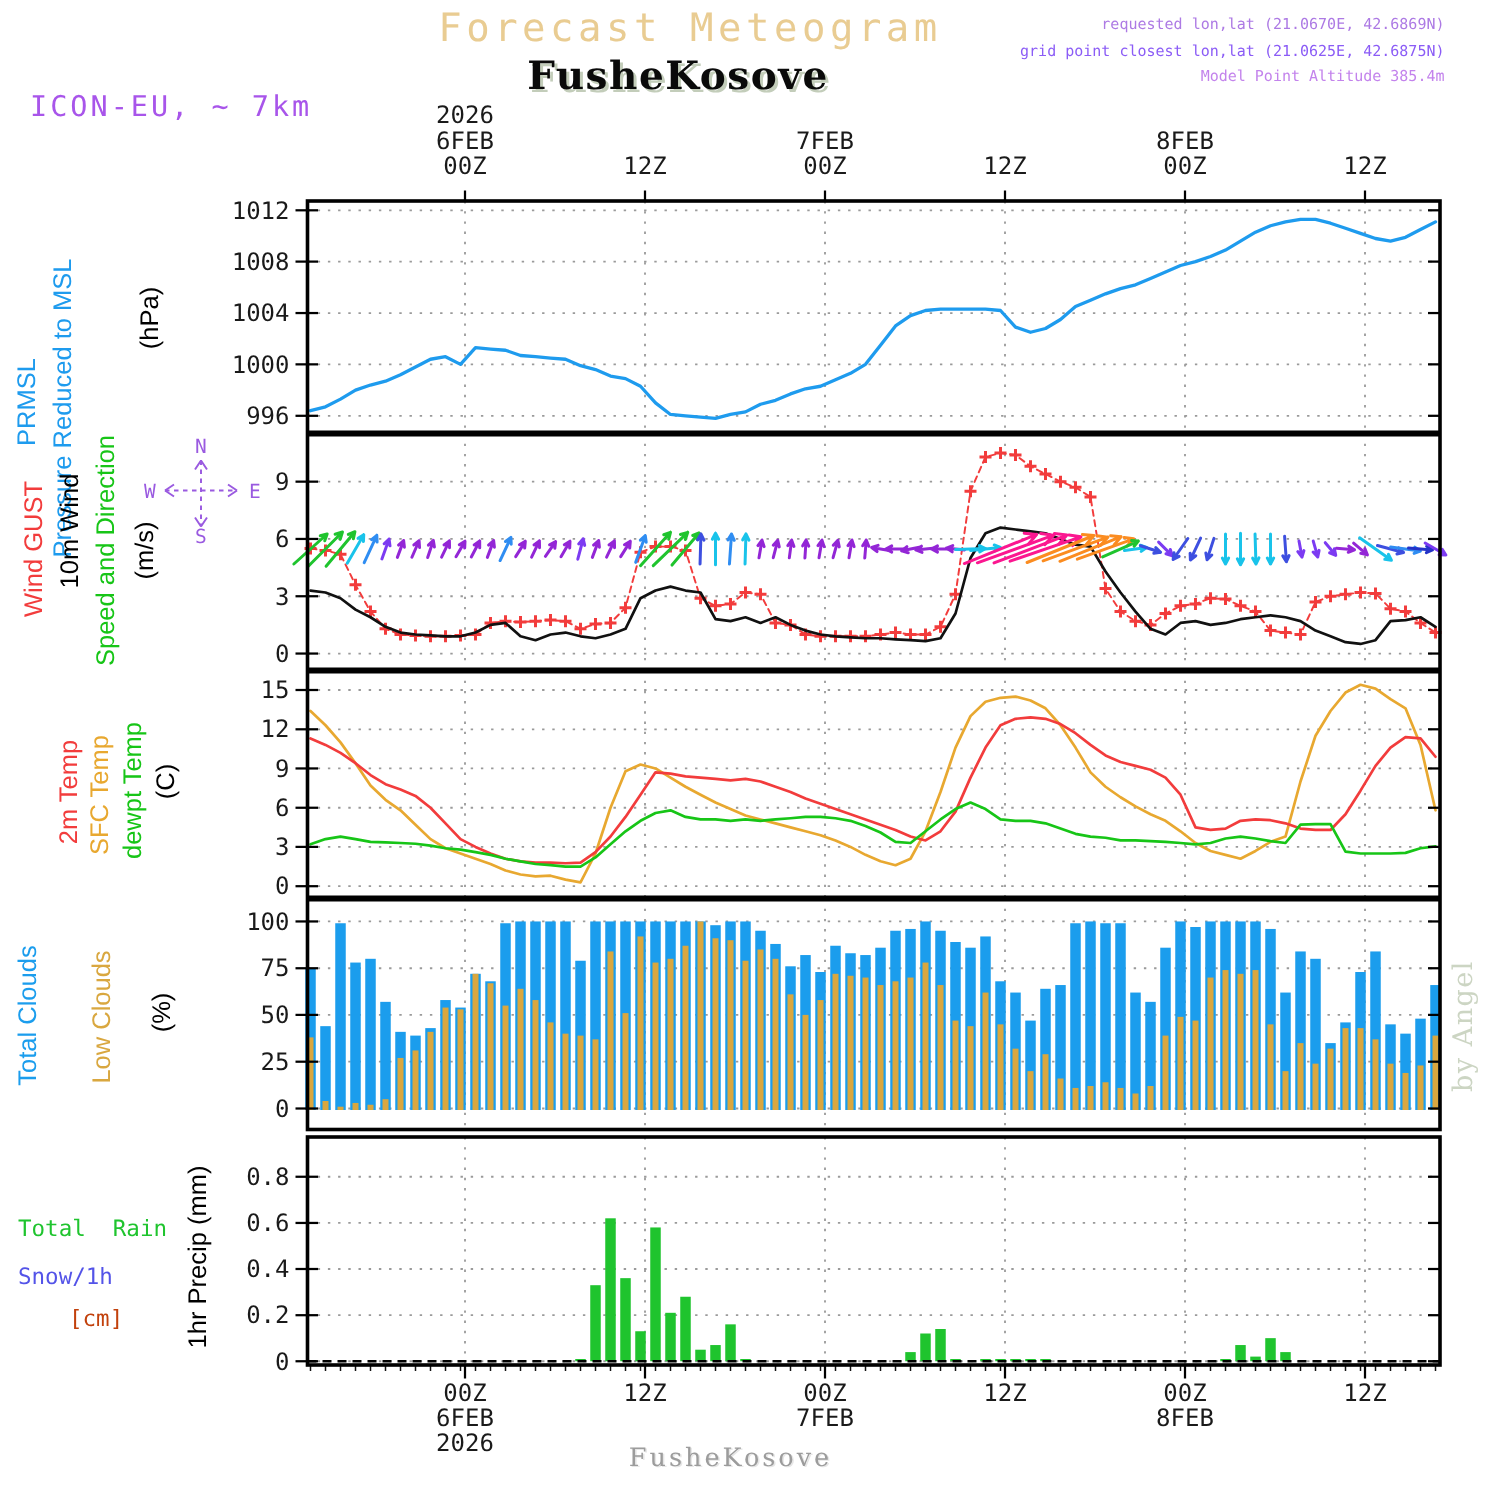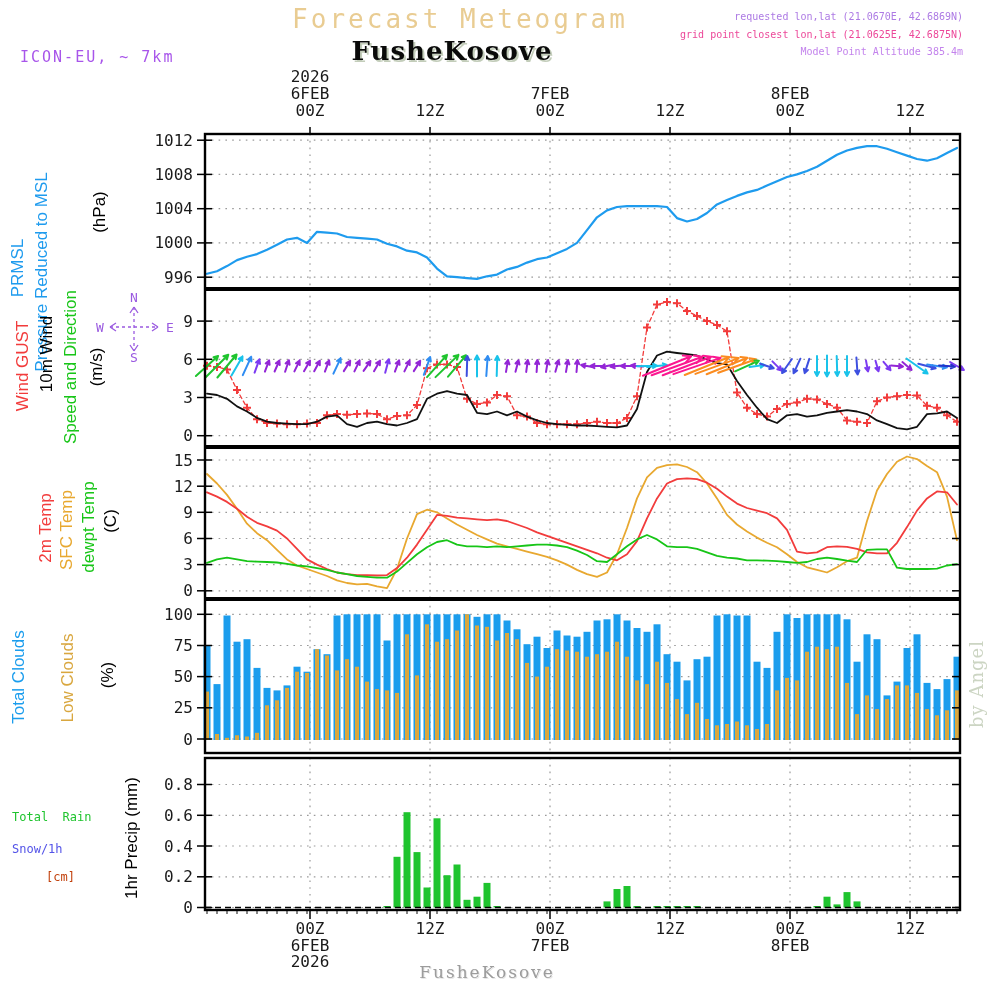--- a/index.html
+++ b/index.html
@@ -12,26 +12,26 @@
          font-family:var(--mono);}
   #plot{position:absolute;left:0;top:0;}
   .abs{position:absolute;white-space:nowrap;}
   .ctr{transform:translateX(-50%);}
   .vlabel{position:absolute;white-space:nowrap;transform:translate(-50%,-50%) rotate(-90deg);
           font-family:var(--sans);font-size:17px;}
   #title{left:460px;top:4px;font-size:26px;letter-spacing:3px;}
   #station{left:452px;top:36px;font-family:var(--serif);font-weight:bold;font-size:26px;
            letter-spacing:1px;color:#0a0a0a;text-shadow:2px 2px 0 #c3cdba;}
   #hdr-right{right:37px;top:8px;text-align:right;font-size:10px;line-height:17.5px;}
-  #model{left:20px;top:48px;font-size:15px;letter-spacing:2px;}
+  #model{left:20px;top:60px;font-size:19px;letter-spacing:2px;}
   #watermark{left:976px;top:684px;transform:translate(-50%,-50%) rotate(-90deg);
              font-family:var(--serif);font-size:18px;letter-spacing:1px;}
   #footer-station{left:487px;top:962px;font-family:var(--serif);font-size:17px;
                   letter-spacing:2px;color:#9c9c9c;text-shadow:1px 1px 0 #e6e6e6;}
-  .plabel{position:absolute;font-size:12px;white-space:pre;}
+  .plabel{position:absolute;font-size:15px;white-space:pre;}
 </style>
 </head>
 <body>
 <div id="stage">
 
 <svg id="plot" width="1000" height="1000">
       <line x1="205" y1="277.2" x2="960" y2="277.2" stroke="#9a9a9a" stroke-width="1.2" stroke-dasharray="1.6 5.2"></line>
       <line x1="205" y1="242.9" x2="960" y2="242.9" stroke="#9a9a9a" stroke-width="1.2" stroke-dasharray="1.6 5.2"></line>
       <line x1="205" y1="208.7" x2="960" y2="208.7" stroke="#9a9a9a" stroke-width="1.2" stroke-dasharray="1.6 5.2"></line>
       <line x1="205" y1="174.4" x2="960" y2="174.4" stroke="#9a9a9a" stroke-width="1.2" stroke-dasharray="1.6 5.2"></line>
@@ -629,21 +629,21 @@
       <text x="790" y="934" font-family="&quot;DejaVu Sans Mono&quot;,&quot;Liberation Mono&quot;,monospace" font-size="16" fill="#1a1a1a" text-anchor="middle">00Z</text>
       <text x="790" y="950.5" font-family="&quot;DejaVu Sans Mono&quot;,&quot;Liberation Mono&quot;,monospace" font-size="16" fill="#1a1a1a" text-anchor="middle">8FEB</text>
       <text x="910" y="116" font-family="&quot;DejaVu Sans Mono&quot;,&quot;Liberation Mono&quot;,monospace" font-size="16" fill="#1a1a1a" text-anchor="middle">12Z</text>
       <text x="910" y="934" font-family="&quot;DejaVu Sans Mono&quot;,&quot;Liberation Mono&quot;,monospace" font-size="16" fill="#1a1a1a" text-anchor="middle">12Z</text>
     </svg>
 
 <div id="title" class="abs ctr" style="color: rgb(233, 204, 146);">Forecast Meteogram</div>
 <div id="station" class="abs ctr">FusheKosove</div>
 <div id="hdr-right" class="abs">
   <div style="color: rgb(173, 122, 228);">requested lon,lat (21.0670E, 42.6869N)</div>
-  <div style="color: #ec4899;">grid point closest lon,lat (21.0625E, 42.6875N)</div>
+  <div style="color: #8b5cf6;">grid point closest lon,lat (21.0625E, 42.6875N)</div>
   <div style="color: rgb(195, 131, 236);">Model Point Altitude 385.4m</div>
 </div>
 <div id="model" class="abs" style="color: rgb(168, 85, 234);">ICON-EU, ~ 7km</div>
 <div id="watermark" class="abs" style="color: rgb(204, 213, 195);">by Angel</div>
 <div id="footer-station" class="abs ctr">FusheKosove</div>
 
 <div class="vlabel" style="left: 18px; top: 268px; color: rgb(30, 155, 238);">PRMSL</div>
 <div class="vlabel" style="left: 42px; top: 272px; color: rgb(30, 155, 238);">Pressure Reduced to MSL</div>
 <div class="vlabel" style="left:100px;top:212px;">(hPa)</div>
 

